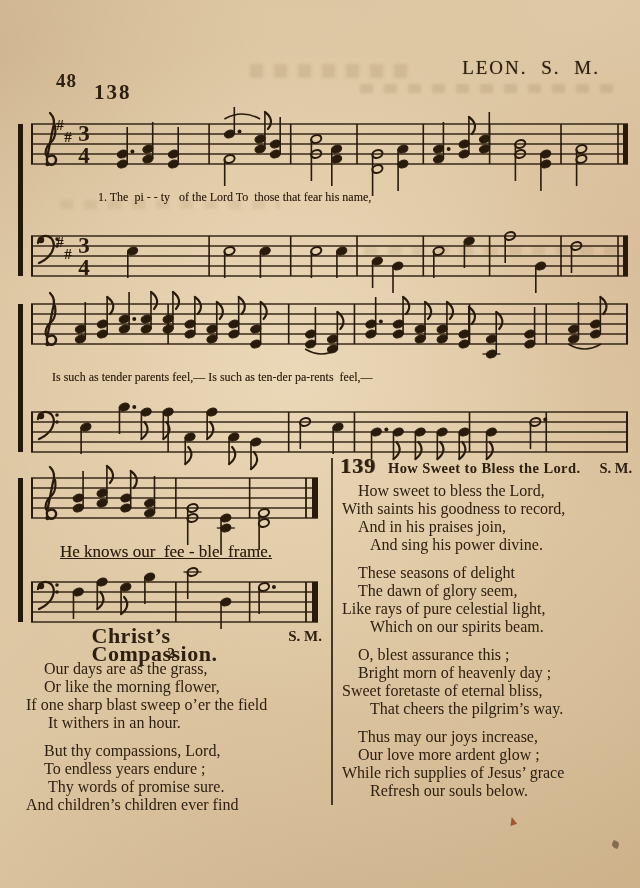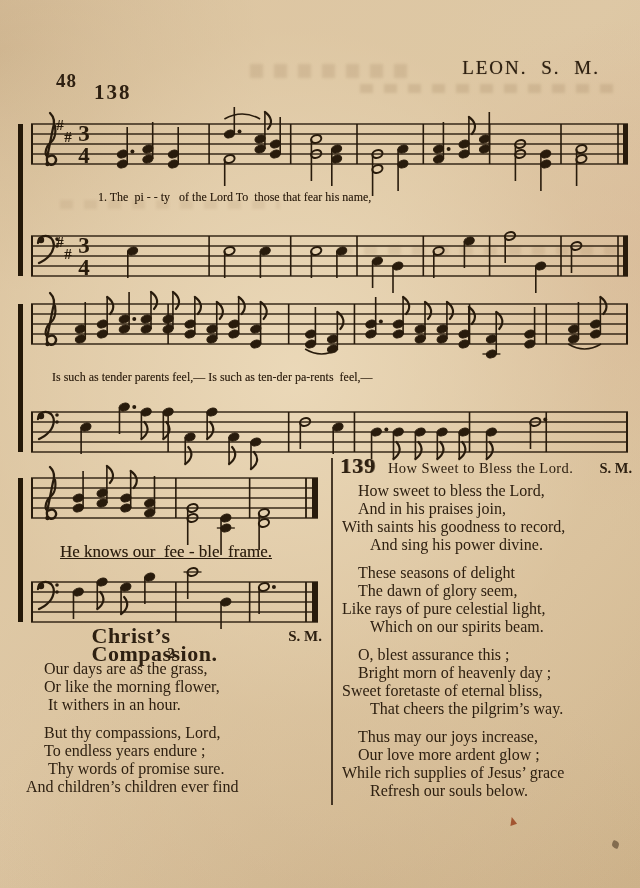--- a/index.html
+++ b/index.html
@@ -49,21 +49,21 @@
   .vline{white-space:nowrap;}
   .hymn-left .vl0,.hymn-left .vl1{padding-left:32px;}
   .hymn-left .vl2{padding-left:14px;}
   .hymn-left .vl3{padding-left:36px;}
   .hymn-right .vl0,.hymn-right .vl1{padding-left:18px;}
   .hymn-right .vl2{padding-left:2px;}
   .hymn-right .vl3{padding-left:30px;}
   .hr-head{display:flex;align-items:baseline;margin-bottom:5px;}
   .hr-number{font-size:22px;font-weight:bold;letter-spacing:1px;margin-right:12px;
     text-shadow:1px 0 0 rgba(40,25,10,.6);}
-  .hr-title{font-size:14.5px;font-weight:normal;letter-spacing:.4px;}
+  .hr-title{font-size:14.5px;font-weight:bold;letter-spacing:.4px;}
   .hr-meter{font-size:14.5px;font-weight:bold;margin-left:auto;padding-right:4px;}
   .hymn-right .stanzas{margin-top:2px;}
 </style>
 </head>
 <body>
 
 <div class="page">
 
   <div class="ghost" style="left:360px;top:84px;width:260px;"></div>
   <div class="ghost" style="left:340px;top:246px;width:280px;opacity:.35;"></div>
@@ -469,42 +469,43 @@
   <div class="hymn hymn-left">
     <div class="hymn-header">
       <span class="hymn-title">Christ’s Compassion.</span>
       <span class="hymn-meter">S. M.</span>
     </div>
     <div class="verse-num">2</div>
     <div class="stanzas">
         <div class="stanza">
           <div class="vline vl0">Our days are as the grass,</div>
           <div class="vline vl1">Or like the morning flower,</div>
+          <div class="vline vl2">If one sharp blast sweep o’er the field</div>
           <div class="vline vl3">It withers in an hour.</div>
         </div>
         <div class="stanza">
           <div class="vline vl0">But thy compassions, Lord,</div>
           <div class="vline vl1">To endless years endure ;</div>
           <div class="vline vl3">Thy words of promise sure.</div>
           <div class="vline vl2">And children’s children ever find</div>
         </div>
       </div>
   </div>
 
   <div class="hymn hymn-right">
     <div class="hr-head">
       <span class="hr-number">139</span>
       <span class="hr-title">How Sweet to Bless the Lord.</span>
       <span class="hr-meter">S. M.</span>
     </div>
     <div class="stanzas">
         <div class="stanza">
           <div class="vline vl0">How sweet to bless the Lord,</div>
+          <div class="vline vl2">With saints his goodness to record,</div>
           <div class="vline vl1">And in his praises join,</div>
-          <div class="vline vl2">With saints his goodness to record,</div>
           <div class="vline vl3">And sing his power divine.</div>
         </div>
         <div class="stanza">
           <div class="vline vl0">These seasons of delight</div>
           <div class="vline vl1">The dawn of glory seem,</div>
           <div class="vline vl2">Like rays of pure celestial light,</div>
           <div class="vline vl3">Which on our spirits beam.</div>
         </div>
         <div class="stanza">
           <div class="vline vl0">O, blest assurance this ;</div>

